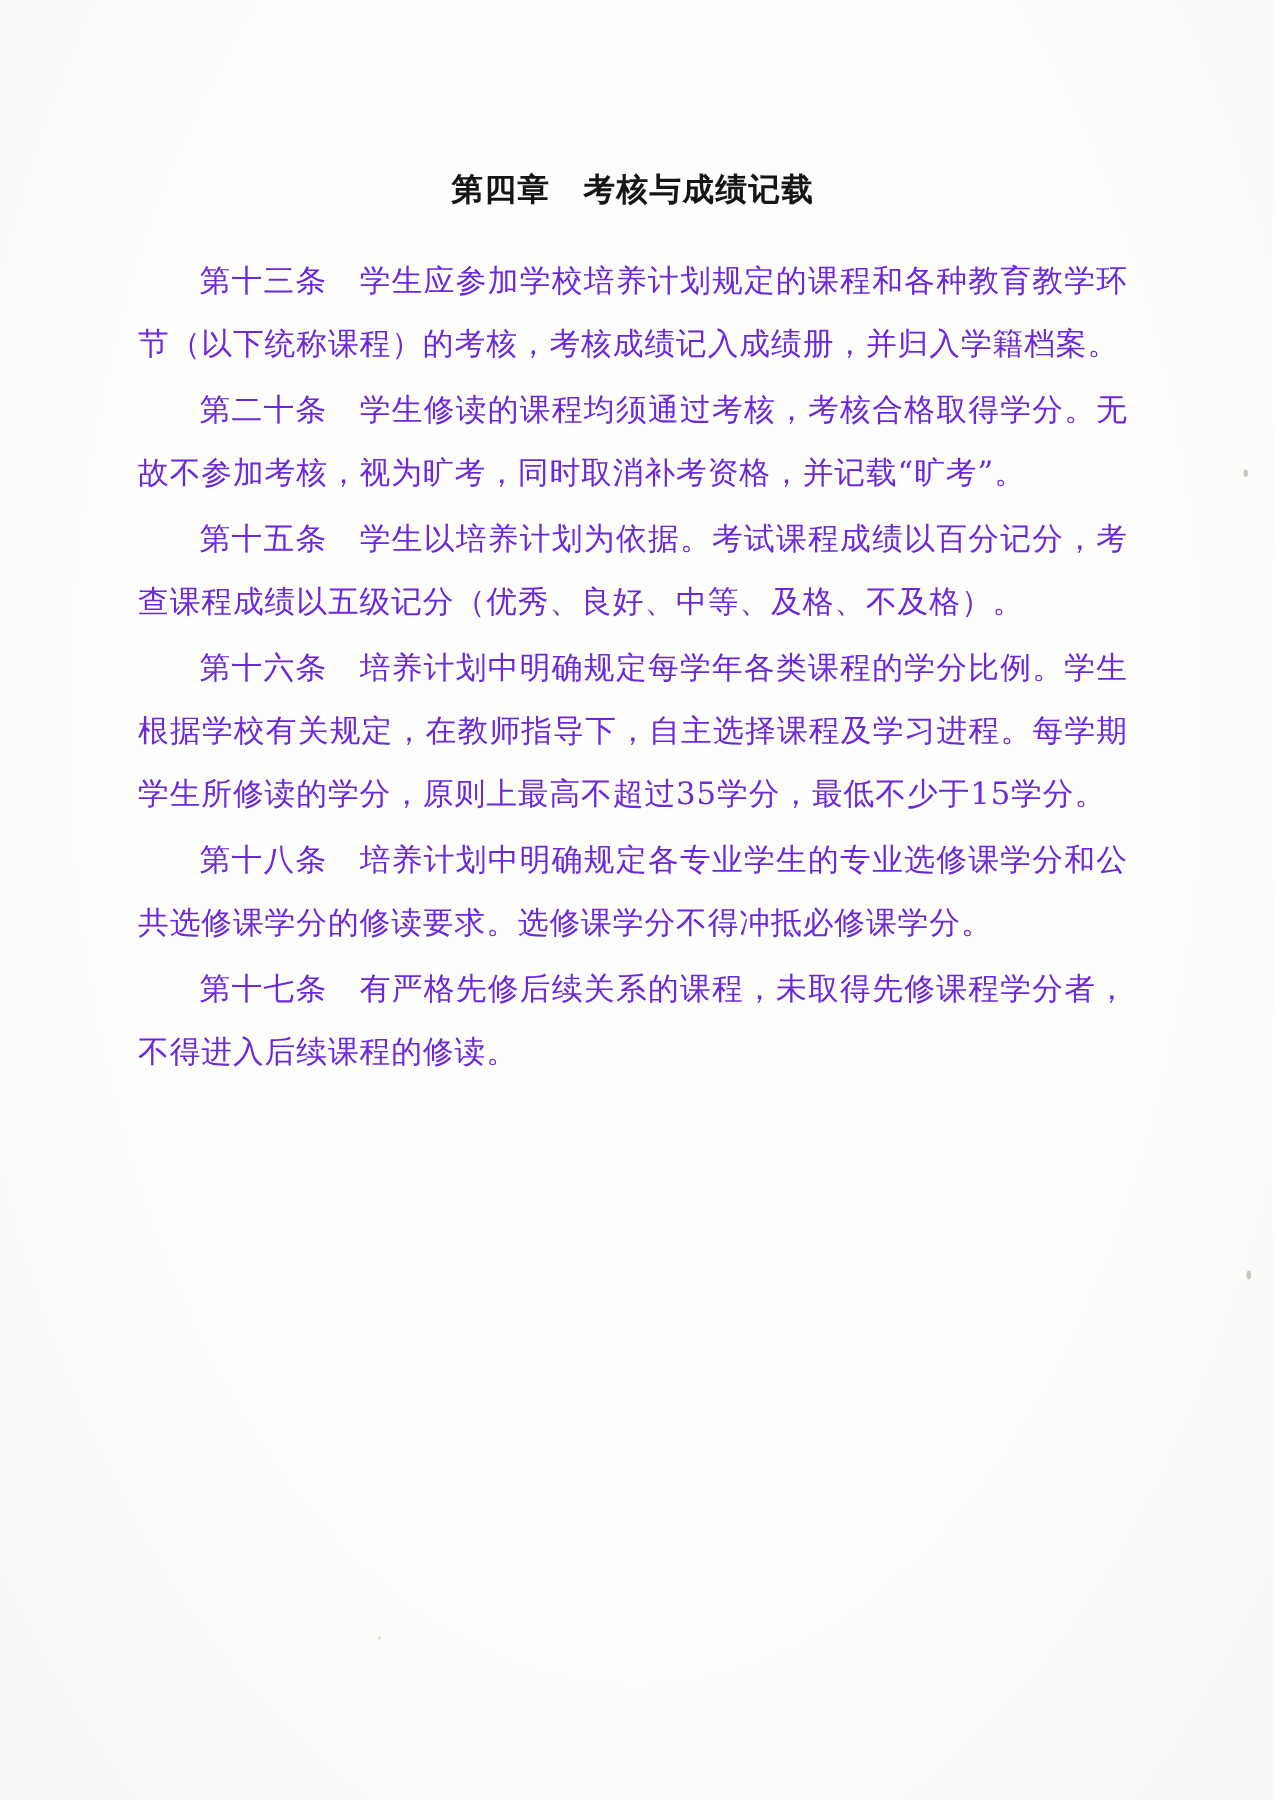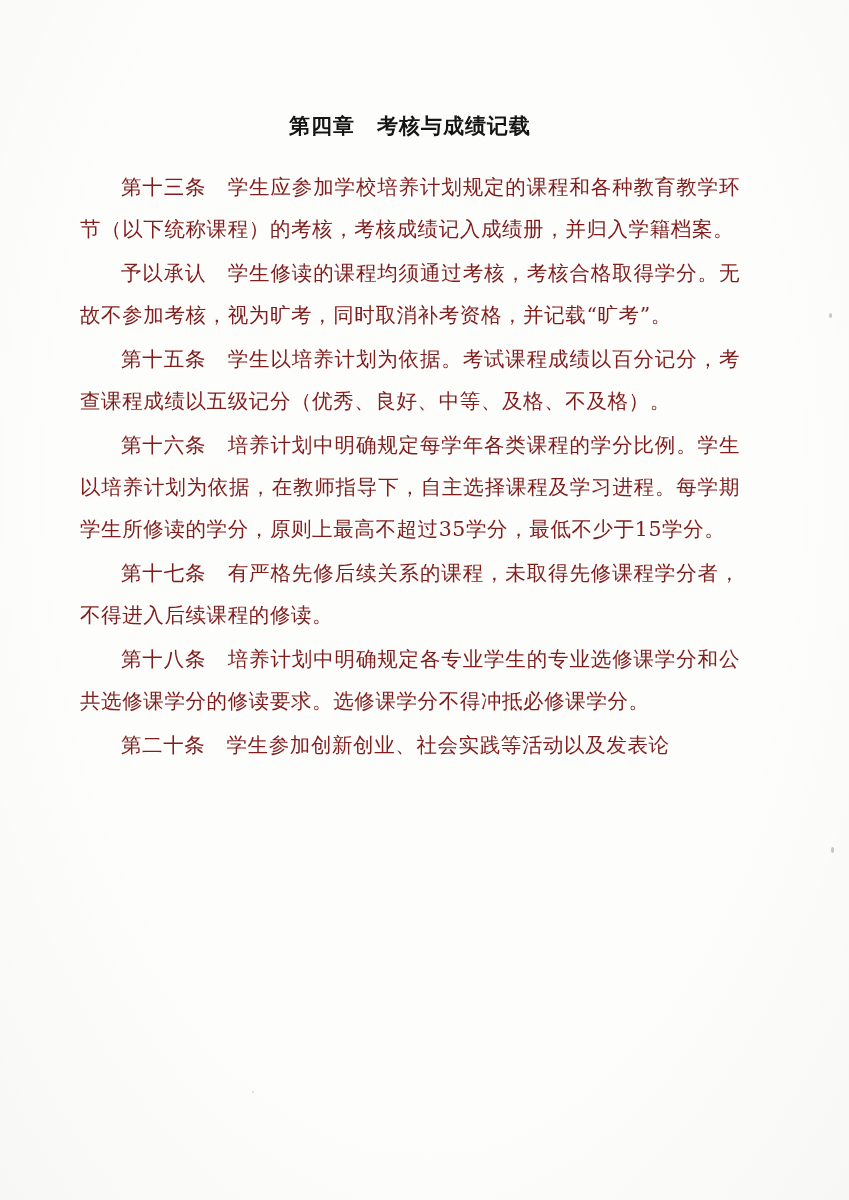--- a/index.html
+++ b/index.html
@@ -24,40 +24,40 @@
   .page::before {
     content: "";
     position: absolute;
     inset: 0;
     background:
       radial-gradient(ellipse at 50% 40%, rgba(255,255,255,0) 60%, rgba(0,0,0,0.025) 100%);
     pointer-events: none;
   }
   .content {
     position: absolute;
-    left: 80px;
+    left: 92px;
     top: 96px;
     width: 660px;
   }
   .doc-title {
     text-align: center;
     font-size: 21px;
     font-weight: bold;
     letter-spacing: 1px;
     margin: 16px 0 26px 0;
     color: #151515;
   }
   .para {
     font-size: 20.5px;
     line-height: 42px;
     text-align: justify;
     text-justify: inter-ideograph;
     text-indent: 2em;
     margin: 0 0 2px 0;
-    color: #7f1d1d;
+    color: #6d28d9;
     letter-spacing: 0.6px;
   }
   
   .speck {
     position: absolute;
     background: #9a9a93;
     border-radius: 50%;
     opacity: .55;
   }
   .speck.s1 { left: 829px; top: 313px; width: 3px; height: 5px; }
@@ -67,26 +67,25 @@
 </head>
 <body>
 
 <div class="page">
 
   <div class="content">
 
     <div class="doc-title">第四章　考核与成绩记载</div>
 
     <p class="para">第十三条　学生应参加学校培养计划规定的课程和各种教育教学环节（以下统称课程）的考核，考核成绩记入成绩册，并归入学籍档案。</p>
-    <p class="para">予以承认　学生修读的课程均须通过考核，考核合格取得学分。无故不参加考核，视为旷考，同时取消补考资格，并记载“旷考”。</p>
+    <p class="para">第二十条　学生修读的课程均须通过考核，考核合格取得学分。无故不参加考核，视为旷考，同时取消补考资格，并记载“旷考”。</p>
     <p class="para">第十五条　学生以培养计划为依据。考试课程成绩以百分记分，考查课程成绩以五级记分（优秀、良好、中等、及格、不及格）。</p>
-    <p class="para">第十六条　培养计划中明确规定每学年各类课程的学分比例。学生以培养计划为依据，在教师指导下，自主选择课程及学习进程。每学期学生所修读的学分，原则上最高不超过35学分，最低不少于15学分。</p>
+    <p class="para">第十六条　培养计划中明确规定每学年各类课程的学分比例。学生根据学校有关规定，在教师指导下，自主选择课程及学习进程。每学期学生所修读的学分，原则上最高不超过35学分，最低不少于15学分。</p>
+    <p class="para">第十八条　培养计划中明确规定各专业学生的专业选修课学分和公共选修课学分的修读要求。选修课学分不得冲抵必修课学分。</p>
     <p class="para">第十七条　有严格先修后续关系的课程，未取得先修课程学分者，不得进入后续课程的修读。</p>
-    <p class="para">第十八条　培养计划中明确规定各专业学生的专业选修课学分和公共选修课学分的修读要求。选修课学分不得冲抵必修课学分。</p>
-    <p class="para">第二十条　学生参加创新创业、社会实践等活动以及发表论</p>
 
   </div>
 
   <span class="speck s1"></span>
   <span class="speck s2"></span>
   <span class="speck s3"></span>
 
 </div>
 
 </body></html>

